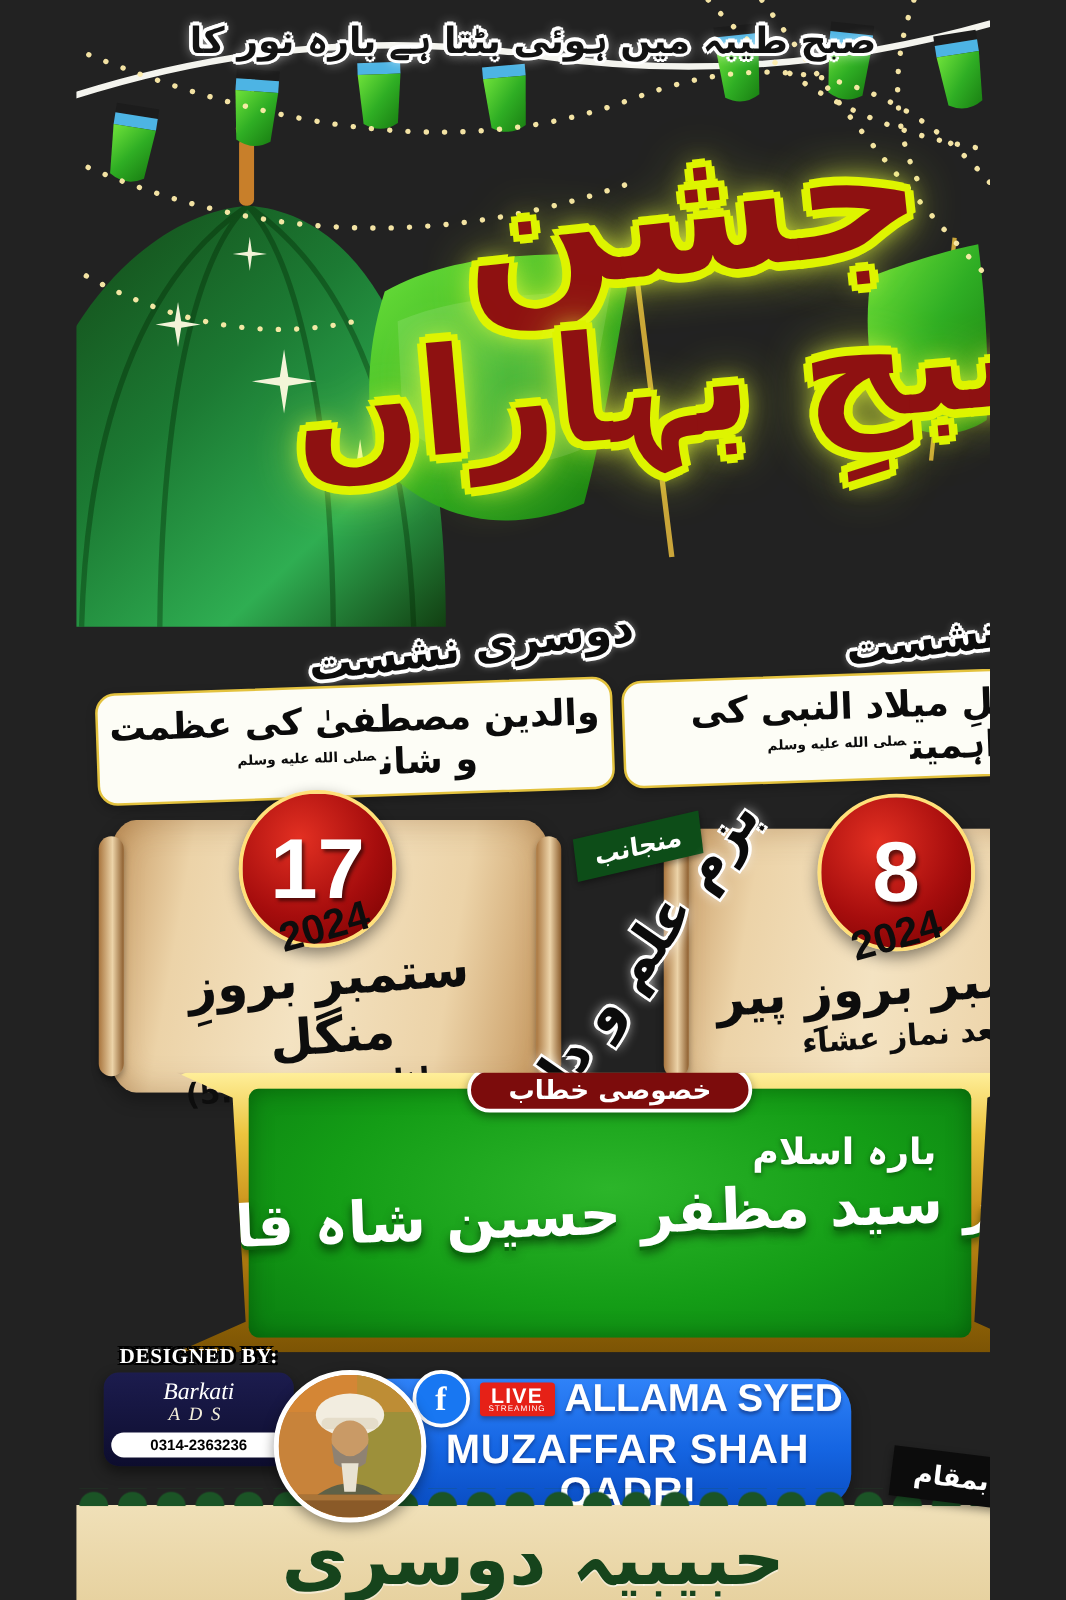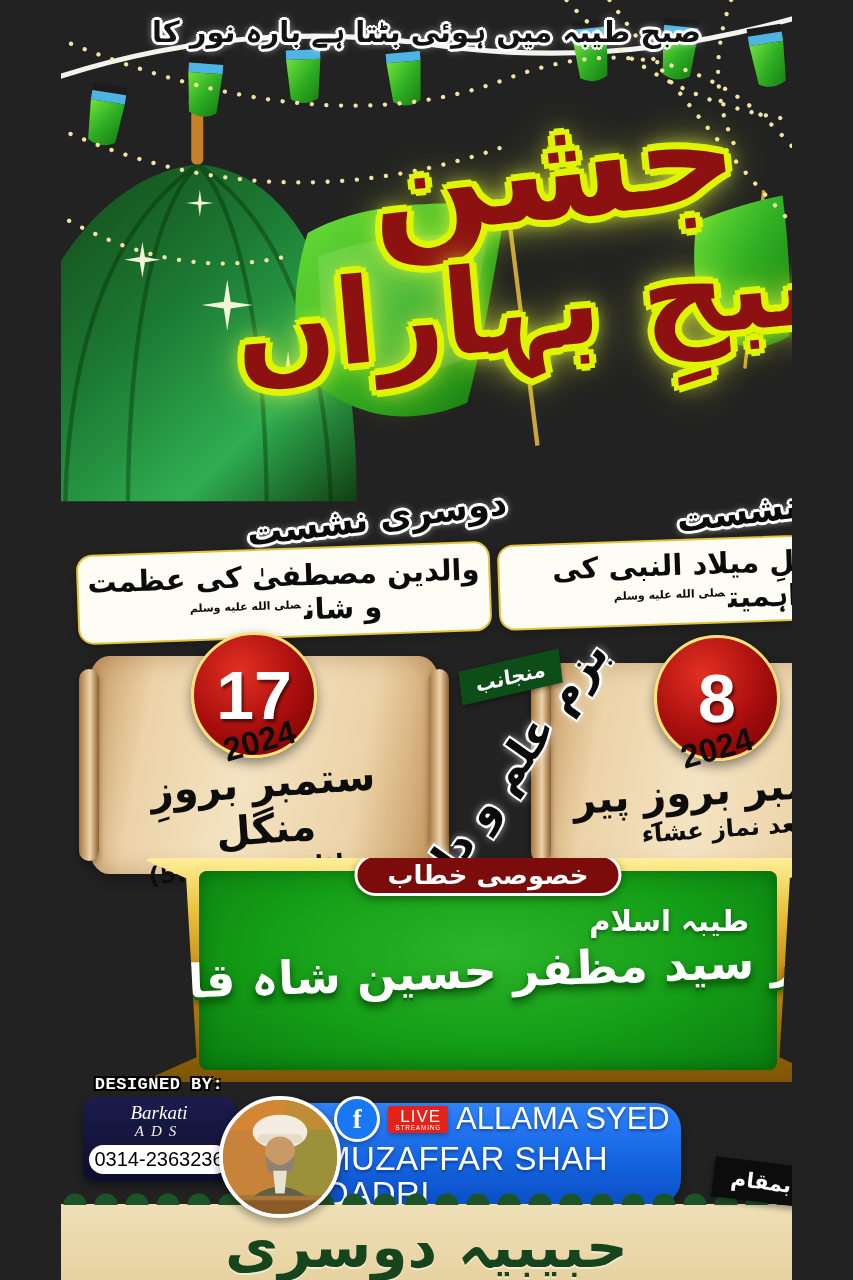--- a/index.html
+++ b/index.html
@@ -83,57 +83,57 @@
 
   
   .banner{left:80px;top:858px;width:694px;height:224px;
     background:linear-gradient(180deg,#ffef9a 0%,#ecc43e 22%,#c8901a 50%,#9a6a08 78%,#7c5404 100%);
     clip-path:polygon(0 0,100% 0,93.5% 9%,92% 89%,100% 100%,0 100%,8% 89%,6.5% 9%);
     border-radius:10px;box-shadow:0 6px 16px rgba(0,0,0,.35);}
   .banner-inner{position:absolute;left:58px;right:58px;top:13px;bottom:12px;
     background:radial-gradient(ellipse at 50% 40%,#2cb52a 0%,#149d16 55%,#0a7d10 100%);
     border-radius:8px;box-shadow:inset 0 0 18px rgba(0,60,0,.5);}
   .sp-pill{left:50%;top:-4px;transform:translateX(-50%);background:#7c0c0c;color:#fff;
-    border:3px solid #fff;border-radius:999px;padding:3px 30px;font-size:26px;font-weight:bold;
+    border:3px solid #fff;border-radius:999px;padding:3px 30px;font-size:21px;font-weight:bold;
     white-space:nowrap;box-shadow:0 3px 8px rgba(0,0,0,.4);}
   .sp-honorific{right:86px;top:46px;color:#fff;font-size:29px;font-weight:bold;
     text-shadow:0 2px 4px rgba(0,40,0,.6);}
   .sp-name{left:0;right:0;top:86px;text-align:center;color:#fff;font-size:46px;font-weight:bold;
     white-space:nowrap;transform:rotate(-2deg);
     text-shadow:0 3px 0 #0a6a0c,0 5px 8px rgba(0,40,0,.7);}
 
   
   .designer{left:22px;top:1075px;width:152px;text-align:center;}
   .designer-label{color:#fff;font-weight:bold;font-size:17px;letter-spacing:.5px;
-    font-family:Liberation Mono, monospace;
+    font-family:Liberation Serif, serif;
     text-shadow:-2px -2px 0 #000,2px -2px 0 #000,-2px 2px 0 #000,2px 2px 0 #000,0 2px 0 #000;}
   .designer-box{margin-top:3px;background:linear-gradient(180deg,#1c1c4e,#0d0d2e);border-radius:12px;
     padding:6px 6px 7px;box-shadow:0 4px 10px rgba(0,0,0,.45);}
   .designer-brand{color:#fff;font-size:19px;font-family:"Liberation Serif","DejaVu Serif",serif;font-style:italic;line-height:1;}
   .designer-sub{color:#f5f0dc;font-size:15px;letter-spacing:7px;font-family:"Liberation Serif",serif;font-style:italic;margin-top:1px;}
   .designer-phone{margin-top:5px;background:#fff;border-radius:999px;color:#000;
-    font-weight:normal;font-size:20px;padding:3px 0;font-family:"Liberation Sans",sans-serif;}
+    font-weight:bold;font-size:12px;padding:3px 0;font-family:"Liberation Sans",sans-serif;}
 
   
   .live-strip{left:196px;top:1103px;width:424px;height:102px;border-radius:26px;
     background:linear-gradient(180deg,#2f82f8 0%,#1565e2 55%,#0a4ec4 100%);
     box-shadow:0 6px 14px rgba(0,0,0,.35);display:flex;flex-direction:column;
     align-items:center;justify-content:center;padding-left:66px;box-sizing:border-box;}
   .live-strip:after{content:"";position:absolute;left:288px;bottom:-24px;width:0;height:0;
     border-left:14px solid transparent;border-right:16px solid transparent;border-top:28px solid #0e55cc;}
   .live-row{display:flex;align-items:center;gap:8px;}
   .fb-circle{width:40px;height:40px;border-radius:50%;background:#1877f2;border:3px solid #fff;
     display:flex;align-items:center;justify-content:center;color:#fff;font-weight:bold;font-size:27px;
     font-family:"Liberation Serif",serif;box-shadow:0 2px 5px rgba(0,0,0,.3);}
   .live-badge{background:#e62117;color:#fff;text-align:center;border-radius:3px;padding:2px 7px 1px;
     font-family:"Liberation Sans",sans-serif;line-height:1;box-shadow:0 2px 4px rgba(0,0,0,.3);}
-  .live-badge .lb1{font-size:17px;font-weight:normal;letter-spacing:1px;text-align:right;}
+  .live-badge .lb1{font-size:17px;font-weight:bold;letter-spacing:1px;}
   .live-badge .lb2{font-size:6.5px;letter-spacing:.8px;}
-  .live-name{color:#fff;font-weight:normal;font-family:"Liberation Sans",sans-serif;line-height:1.05;
-    text-shadow:0 2px 3px rgba(0,0,40,.4);}
+  .live-name{color:#fff;font-weight:bold;font-family:"Liberation Sans",sans-serif;line-height:1.05;
+    text-shadow:0 2px 3px rgba(0,0,40,.4);text-align:center;}
   .live-name.l1{font-size:31px;}
   .live-name.l2{font-size:33px;letter-spacing:.5px;}
 
   
   .photo{left:158px;top:1096px;width:114px;height:114px;border-radius:50%;border:4px solid #fff;
     overflow:hidden;box-shadow:0 4px 10px rgba(0,0,0,.4);background:#c8833a;z-index:5;}
 
   
   .venue{left:0;right:0;bottom:0;height:76px;background:linear-gradient(180deg,#f0e0b8,#e7d2a0);}
   .venue-scallop{position:absolute;top:-13px;left:0;right:0;height:14px;
@@ -282,21 +282,21 @@
       <div class="scroll-time ur">بعد اذانِ فجر (5:15)</div>
     </div>
   </div>
 
   <div class="abs org-label ur">منجانب</div>
   <div class="abs org-name ur">بزم علم و دانش</div>
 
   <div class="abs banner">
     <div class="banner-inner"></div>
     <div class="abs sp-pill ur">خصوصی خطاب</div>
-    <div class="abs sp-honorific ur">طیبہ اسلام</div>
+    <div class="abs sp-honorific ur">بارہ اسلام</div>
     <div class="abs sp-name ur">پیر سید مظفر حسین شاہ قادری</div>
   </div>
 
   <div class="abs designer">
     <div class="designer-label en">DESIGNED BY:</div>
     <div class="designer-box">
       <div class="designer-brand">Barkati</div>
       <div class="designer-sub">ADS</div>
       <div class="designer-phone">0314-2363236</div>
     </div>

